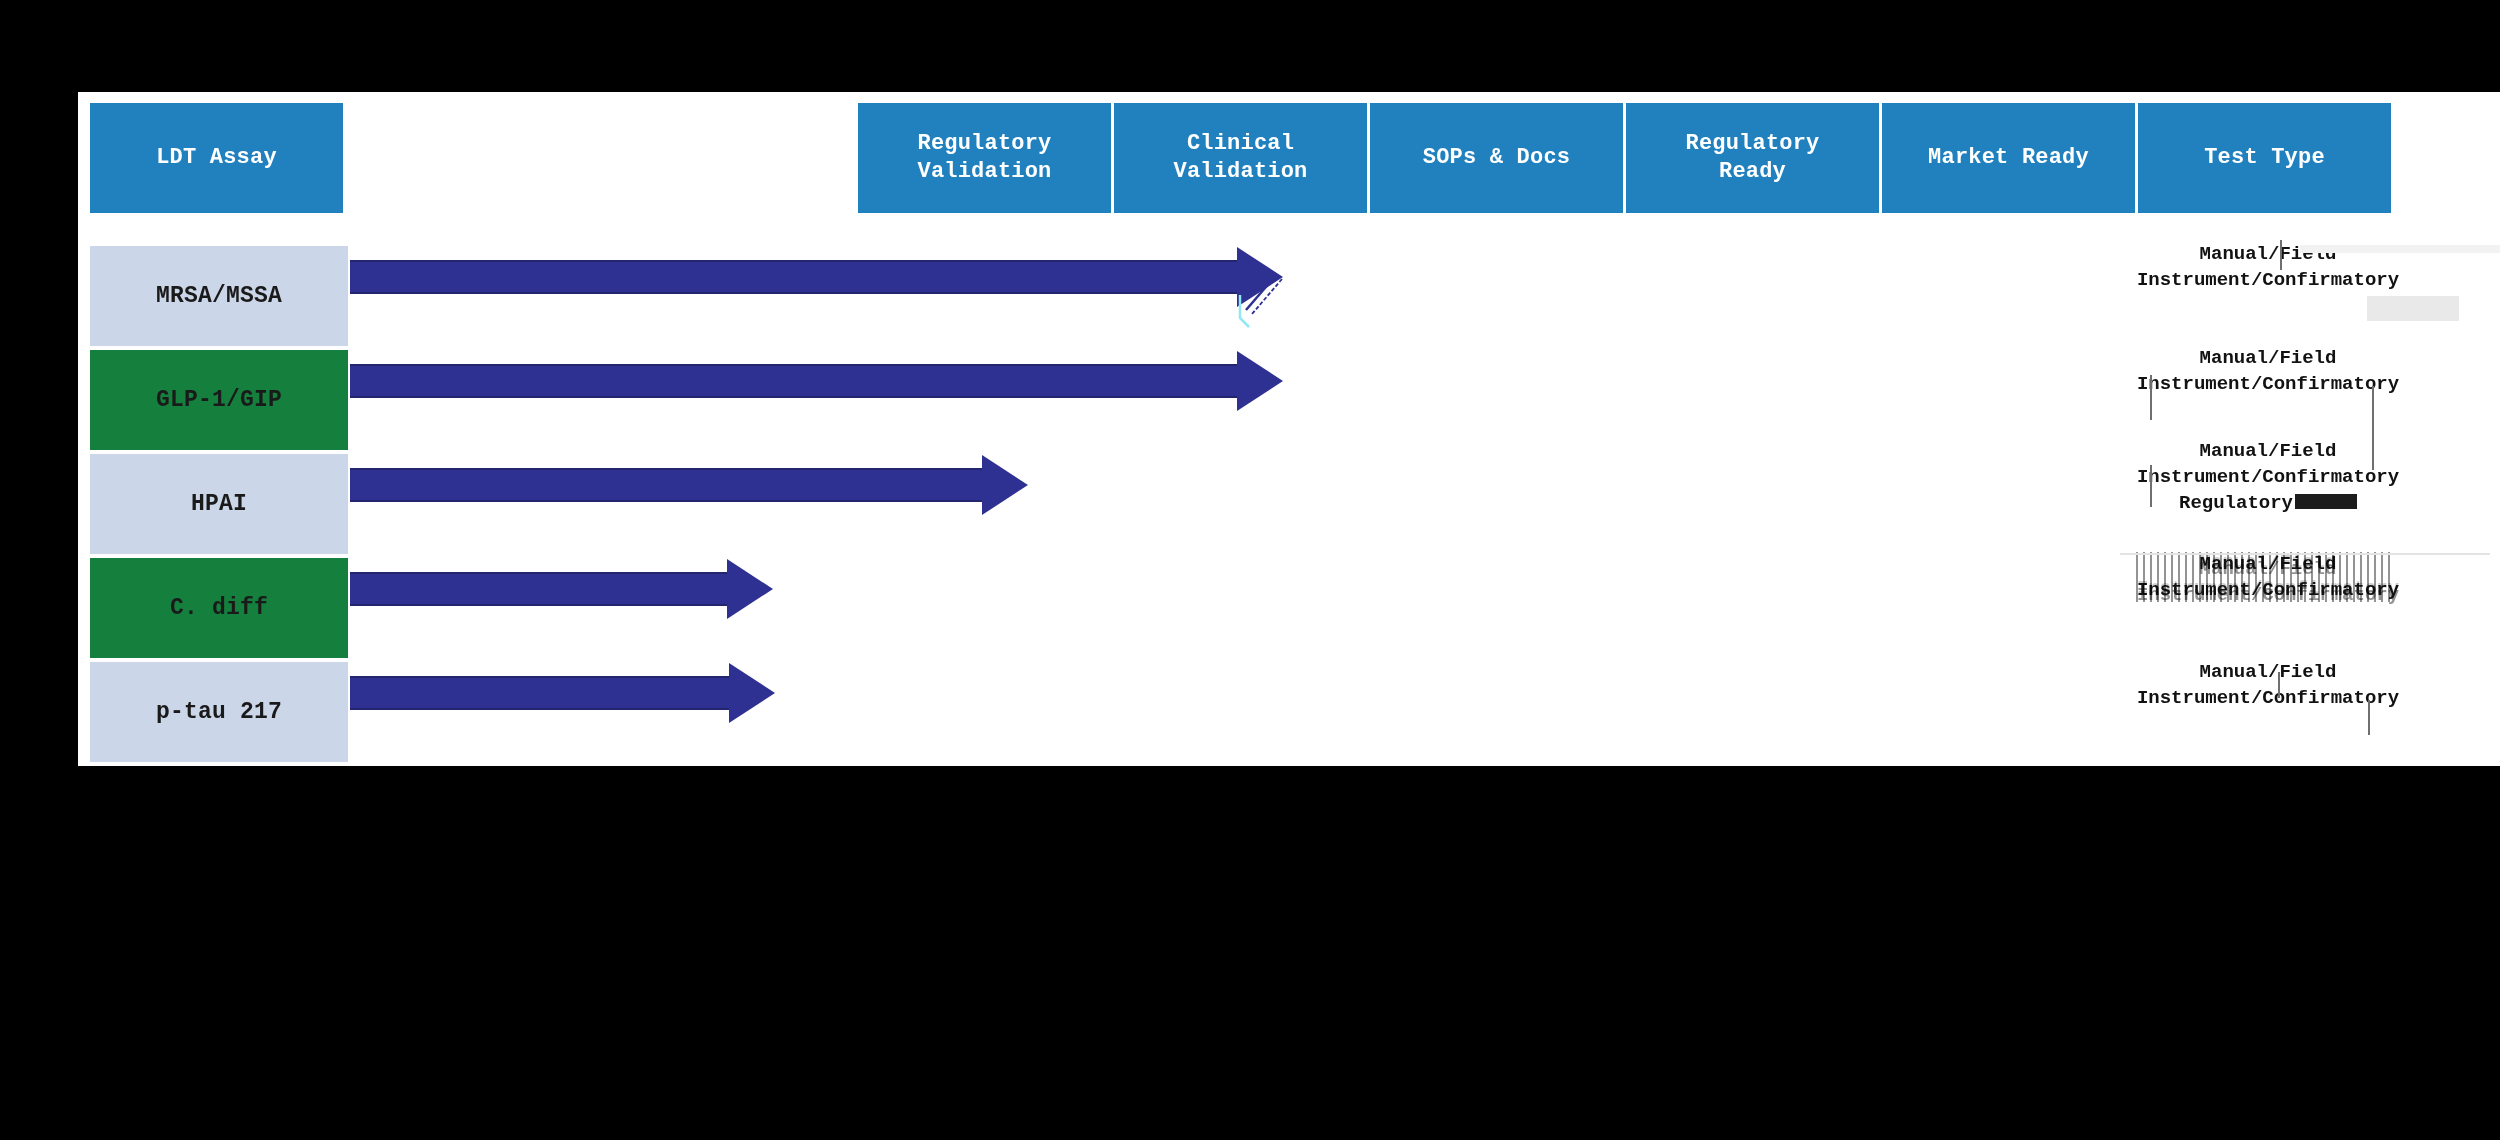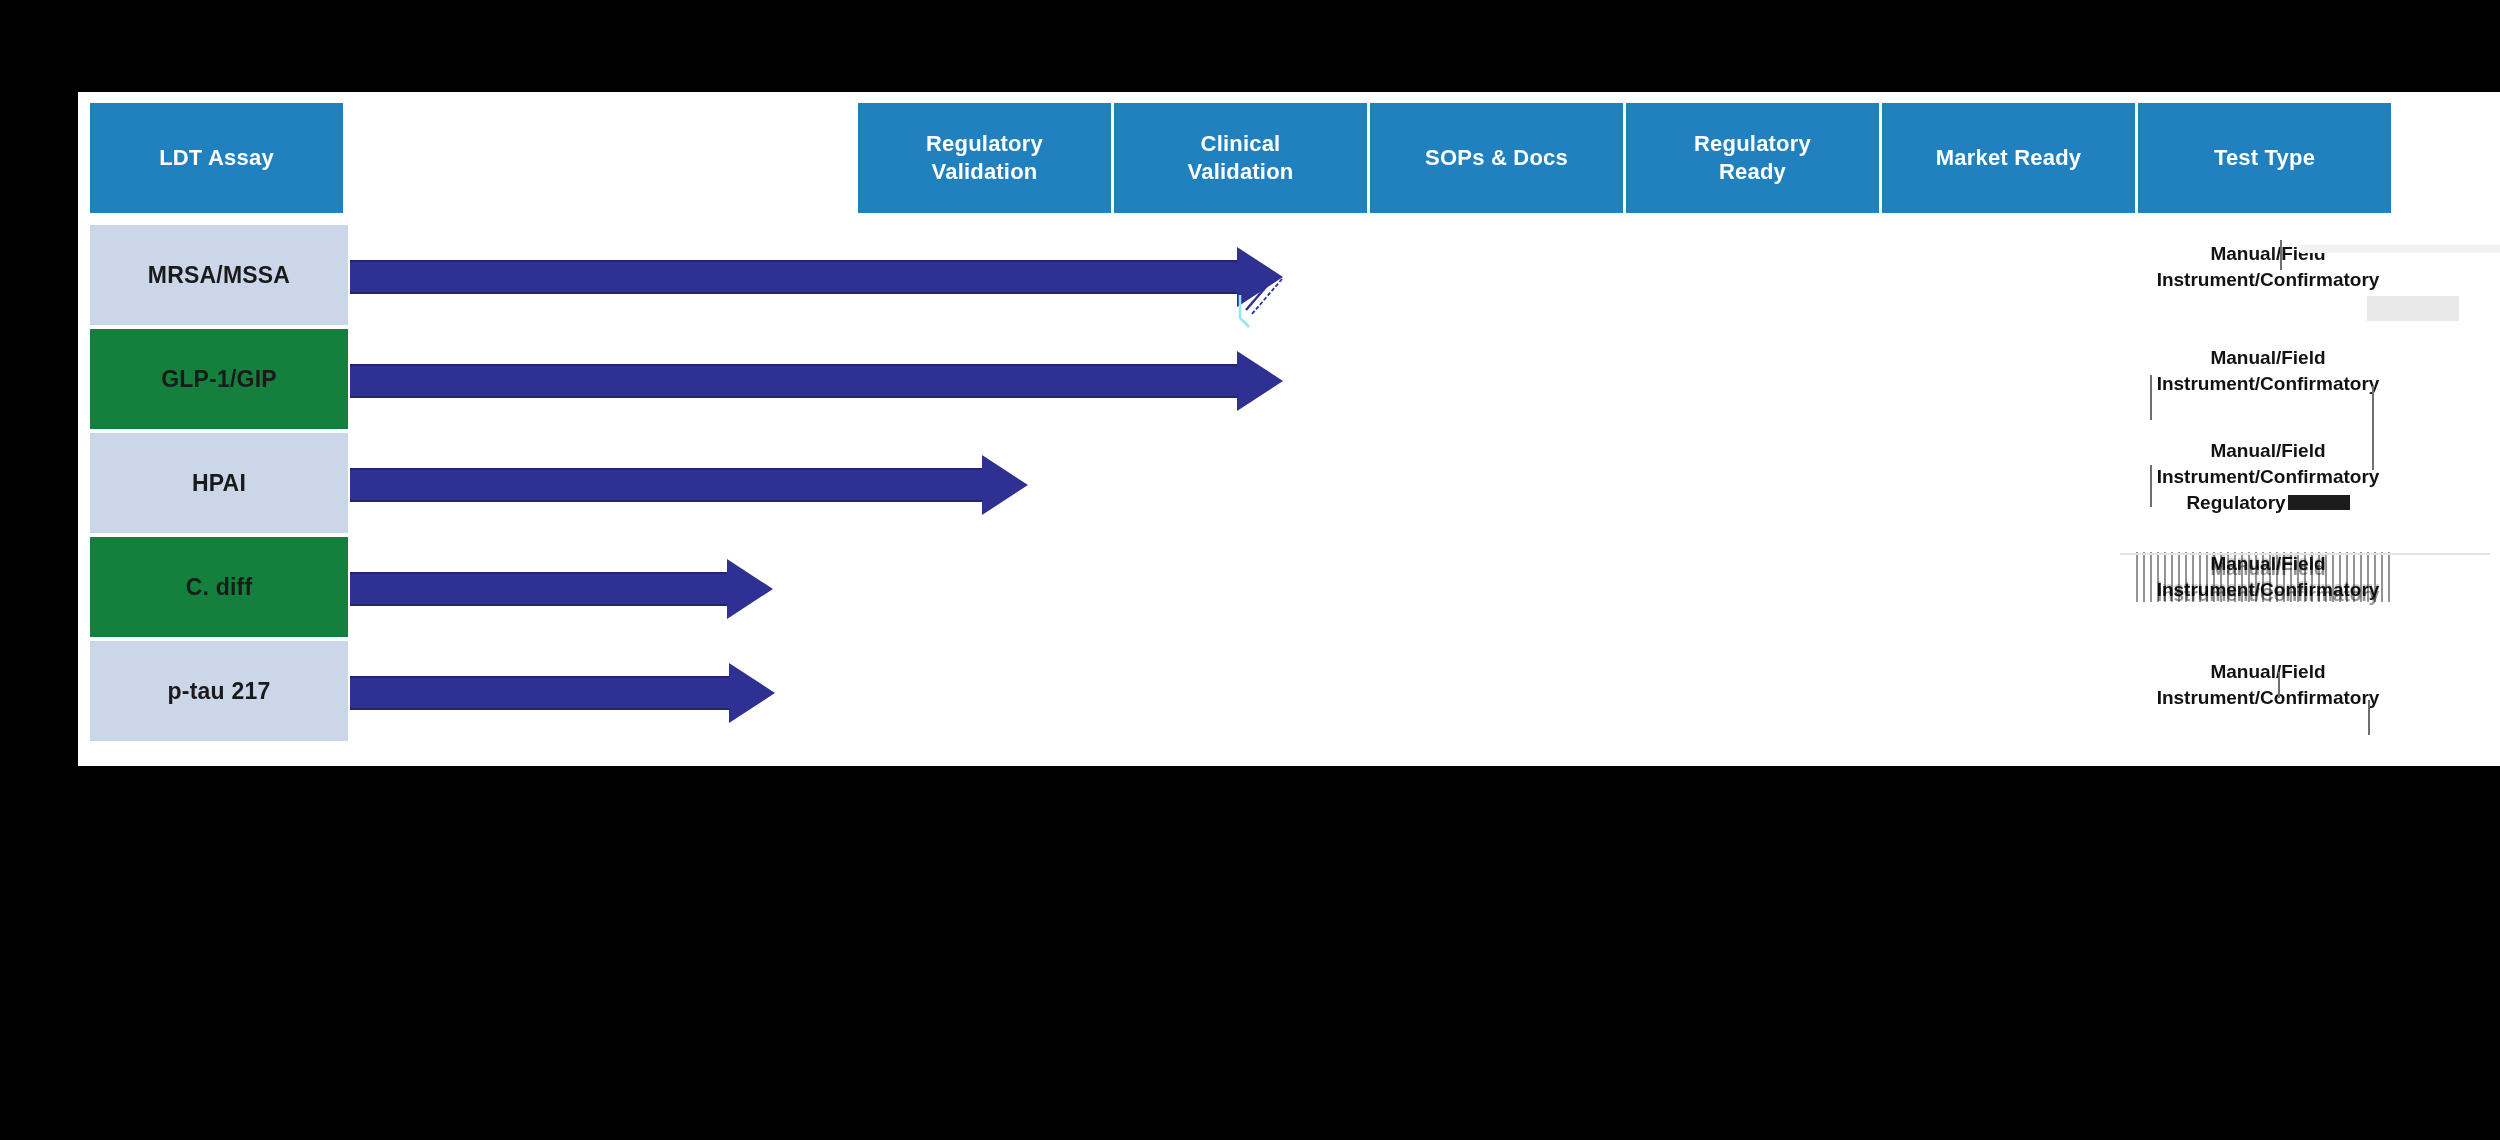--- a/index.html
+++ b/index.html
@@ -1,33 +1,33 @@
 <!DOCTYPE html>
 <html><head>
 <meta charset="utf-8">
 <style>
   html,body{margin:0;padding:0;background:#000;}
   .stage{
     position:relative;width:2500px;height:822px;background:#000;overflow:hidden;
-    font-family:Liberation Sans, sans-serif;font-weight:700;
+    font-family:Liberation Mono, monospace;font-weight:700;
   }
   .panel{position:absolute;left:78px;top:92px;width:2422px;height:674px;background:#ffffff;}
 
   
   .hcell{
     position:absolute;top:103px;height:110px;width:253px;background:#2181BF;
     color:#fff;display:flex;flex-direction:column;align-items:center;justify-content:center;
     font-size:22px;line-height:28px;text-align:center;letter-spacing:.2px;
   }
 
   
   .assay-cell{
     position:absolute;left:90px;width:258px;height:100px;
     display:flex;align-items:center;justify-content:center;
-    color:#1a1a1a;font-size:23px;letter-spacing:.2px;
+    color:#1a1a1a;font-size:23px;letter-spacing:.2px;margin-top:21px;
   }
   .band-a{background:#CBD7E9;}
   .band-b{background:#15803d;}
 
   
   .arrow-body{
     position:absolute;left:350px;height:34px;background:#2E3192;
     border-top:2px solid #23266E;border-bottom:2px solid #23266E;box-sizing:border-box;
   }
   .arrow-head{

